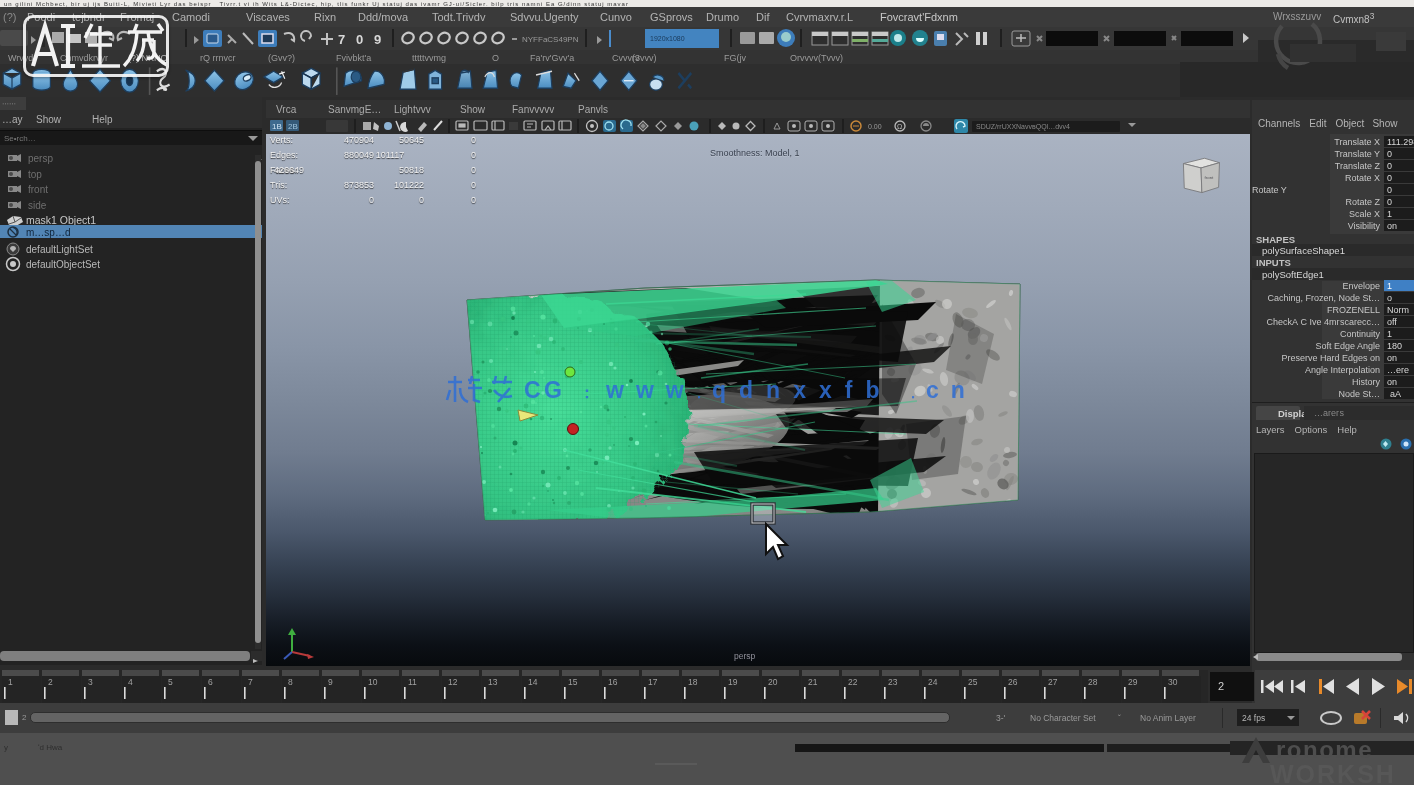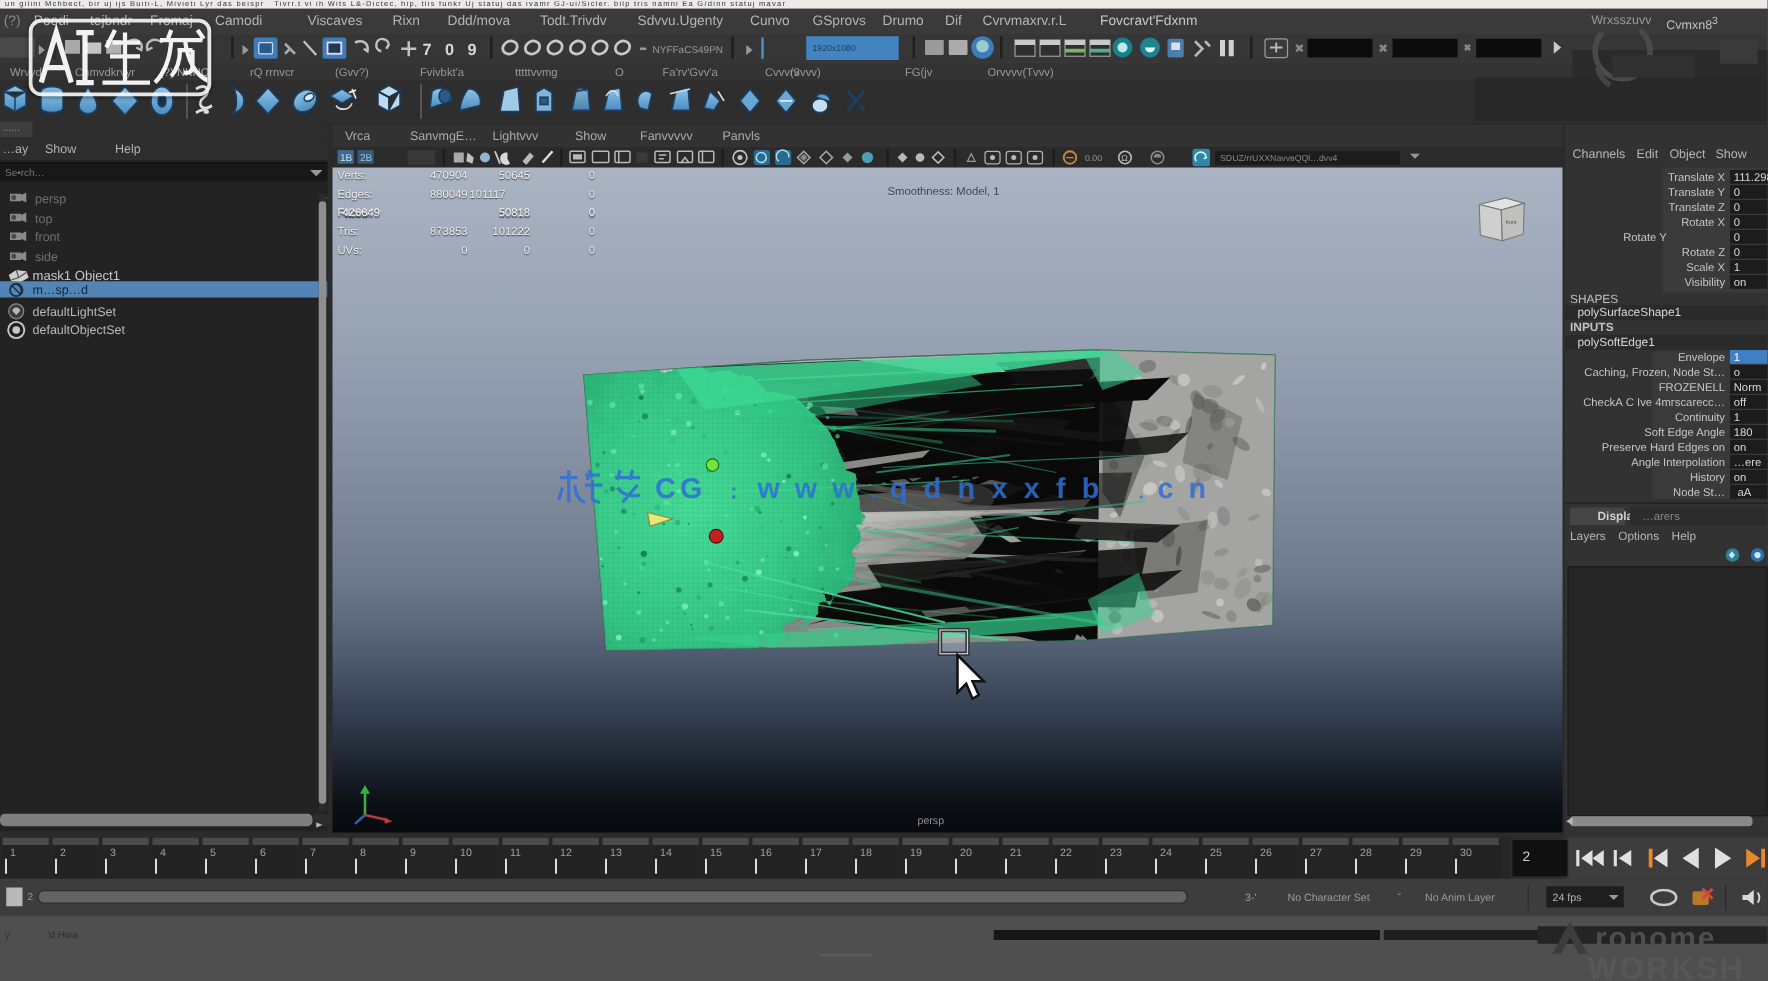--- a/index.html
+++ b/index.html
@@ -860,30 +860,30 @@
     <div class="abs" style="left:78px;top:34px;width:84px;height:100px;background:#3a3a3a"></div>
     <div id="cbrows1" class="abs" style="left:0;top:37px;width:162px;font-size:9px;color:#cfcfcf">
         <div class="abs" style="left:0;top:0px;width:128px;text-align:right;color:#c6c6c6">Translate X</div>
         <div class="abs" style="left:132px;top:-1px;width:30px;height:11px;background:#1c1c1c;color:#d8d8d8;padding:1px 0 0 3px">111.298</div>
         <div class="abs" style="left:0;top:12px;width:128px;text-align:right;color:#c6c6c6">Translate Y</div>
         <div class="abs" style="left:132px;top:11px;width:30px;height:11px;background:#1c1c1c;color:#d8d8d8;padding:1px 0 0 3px">0</div>
         <div class="abs" style="left:0;top:24px;width:128px;text-align:right;color:#c6c6c6">Translate Z</div>
         <div class="abs" style="left:132px;top:23px;width:30px;height:11px;background:#1c1c1c;color:#d8d8d8;padding:1px 0 0 3px">0</div>
         <div class="abs" style="left:0;top:36px;width:128px;text-align:right;color:#c6c6c6">Rotate X</div>
         <div class="abs" style="left:132px;top:35px;width:30px;height:11px;background:#1c1c1c;color:#d8d8d8;padding:1px 0 0 3px">0</div>
-        <div class="abs" style="left:0;top:48px;width:128px;text-align:center;color:#c6c6c6">Rotate Y</div>
+        <div class="abs" style="left:0;top:48px;width:128px;text-align:left;color:#c6c6c6">Rotate Y</div>
         <div class="abs" style="left:132px;top:47px;width:30px;height:11px;background:#1c1c1c;color:#d8d8d8;padding:1px 0 0 3px">0</div>
         <div class="abs" style="left:0;top:60px;width:128px;text-align:right;color:#c6c6c6">Rotate Z</div>
         <div class="abs" style="left:132px;top:59px;width:30px;height:11px;background:#1c1c1c;color:#d8d8d8;padding:1px 0 0 3px">0</div>
         <div class="abs" style="left:0;top:72px;width:128px;text-align:right;color:#c6c6c6">Scale X</div>
         <div class="abs" style="left:132px;top:71px;width:30px;height:11px;background:#1c1c1c;color:#d8d8d8;padding:1px 0 0 3px">1</div>
         <div class="abs" style="left:0;top:84px;width:128px;text-align:right;color:#c6c6c6">Visibility</div>
         <div class="abs" style="left:132px;top:83px;width:30px;height:11px;background:#1c1c1c;color:#d8d8d8;padding:1px 0 0 3px">on</div>
       </div>
-    <div class="abs" style="left:4px;top:134px;font-size:9.5px;font-weight:normal;color:#c2c2c2">SHAPES</div>
+    <div class="abs" style="left:4px;top:134px;font-size:9.5px;font-weight:bold;color:#c2c2c2">SHAPES</div>
     <div class="abs" style="left:0;top:144px;width:162px;height:12px;background:#2a2a2a">
         <span style="position:absolute;left:10px;top:1px;font-size:9.5px;color:#d8d8d8">polySurfaceShape1</span>
       </div>
     <div class="abs" style="left:4px;top:157px;font-size:9.5px;font-weight:bold;color:#c2c2c2">INPUTS</div>
     <div class="abs" style="left:0;top:168px;width:162px;height:12px;background:#2a2a2a">
         <span style="position:absolute;left:10px;top:1px;font-size:9.5px;color:#d8d8d8">polySoftEdge1</span>
       </div>
     <div class="abs" style="left:70px;top:181px;width:92px;height:118px;background:#3a3a3a"></div>
     <div id="cbrows2" class="abs" style="left:0;top:181px;width:162px;font-size:9px;color:#cfcfcf">
         <div class="abs" style="left:0;top:0px;width:128px;text-align:right;color:#c6c6c6;white-space:nowrap;overflow:hidden">Envelope</div>

